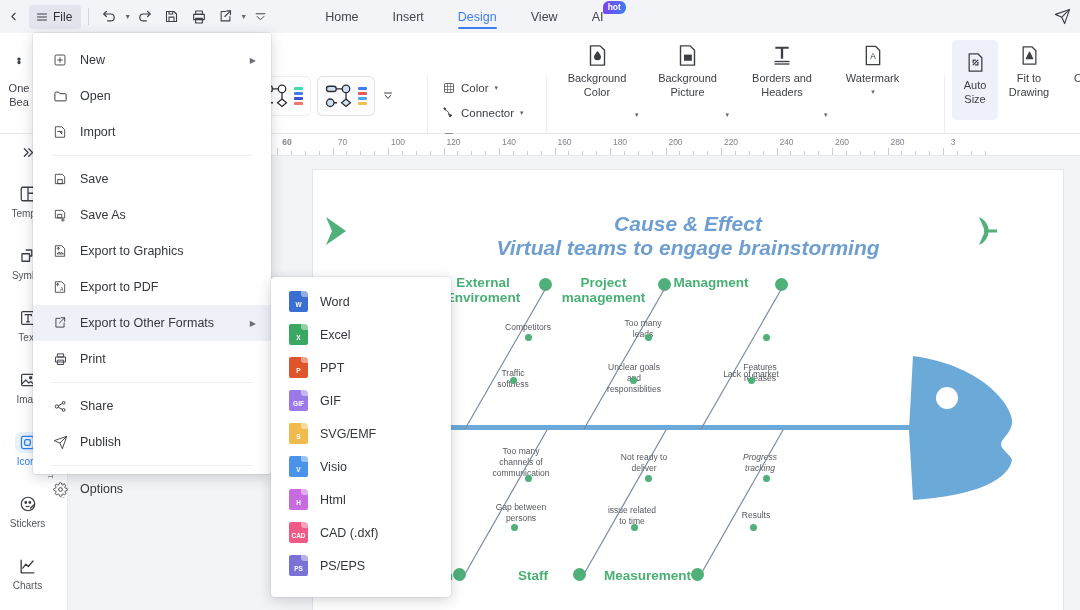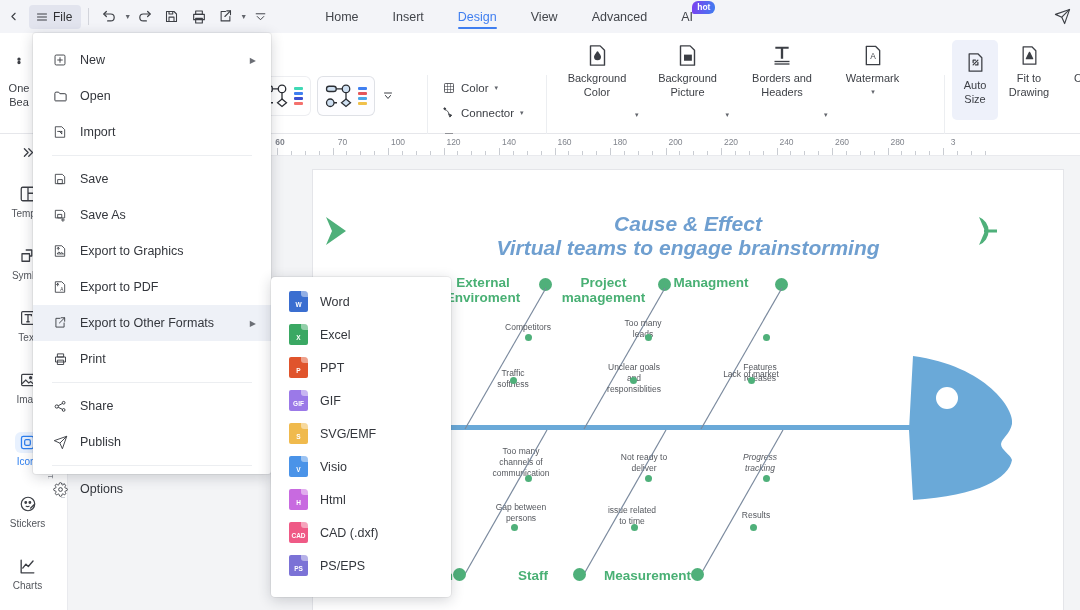--- a/index.html
+++ b/index.html
@@ -240,23 +240,20 @@
         <span>Home</span>
       </div>
     <div class="tab">
         <span>Insert</span>
       </div>
     <div class="tab active">
         <span>Design</span>
       </div>
     <div class="tab">
         <span>View</span>
-      </div>
-    <div class="tab">
-        <span>Advanced</span>
       </div>
     <div class="tab">
       <span>AI</span>
       <span class="hot-badge">hot</span>
     </div>
   </div>
 
   <div id="topbar-right">
     <div class="tb-btn">
       <svg width="17" height="17" viewBox="0 0 24 24" fill="none" stroke="#3c3f45" stroke-width="1.6" stroke-linejoin="round">
@@ -541,21 +538,21 @@
     <div class="rlabel" style="left: 121px;">20</div>
     <div class="tick minor" style="left: 124.875px;"></div>
     <div class="tick minor" style="left: 138.75px;"></div>
     <div class="tick minor" style="left: 152.625px;"></div>
     <div class="tick" style="left: 166.5px;"></div>
     <div class="rlabel" style="left: 176.5px;">40</div>
     <div class="tick minor" style="left: 180.375px;"></div>
     <div class="tick minor" style="left: 194.25px;"></div>
     <div class="tick minor" style="left: 208.125px;"></div>
     <div class="tick" style="left: 222px;"></div>
-    <div class="rlabel" style="left: 225px; font-weight: bold;">60</div>
+    <div class="rlabel" style="left: 232px; font-weight: bold;">60</div>
     <div class="tick minor" style="left: 235.875px;"></div>
     <div class="tick minor" style="left: 249.75px;"></div>
     <div class="tick minor" style="left: 263.625px;"></div>
     <div class="tick" style="left: 277.5px;"></div>
     <div class="rlabel" style="left: 287.5px;">70</div>
     <div class="tick minor" style="left: 291.375px;"></div>
     <div class="tick minor" style="left: 305.25px;"></div>
     <div class="tick minor" style="left: 319.125px;"></div>
     <div class="tick" style="left: 333px;"></div>
     <div class="rlabel" style="left: 343px;">100</div>

